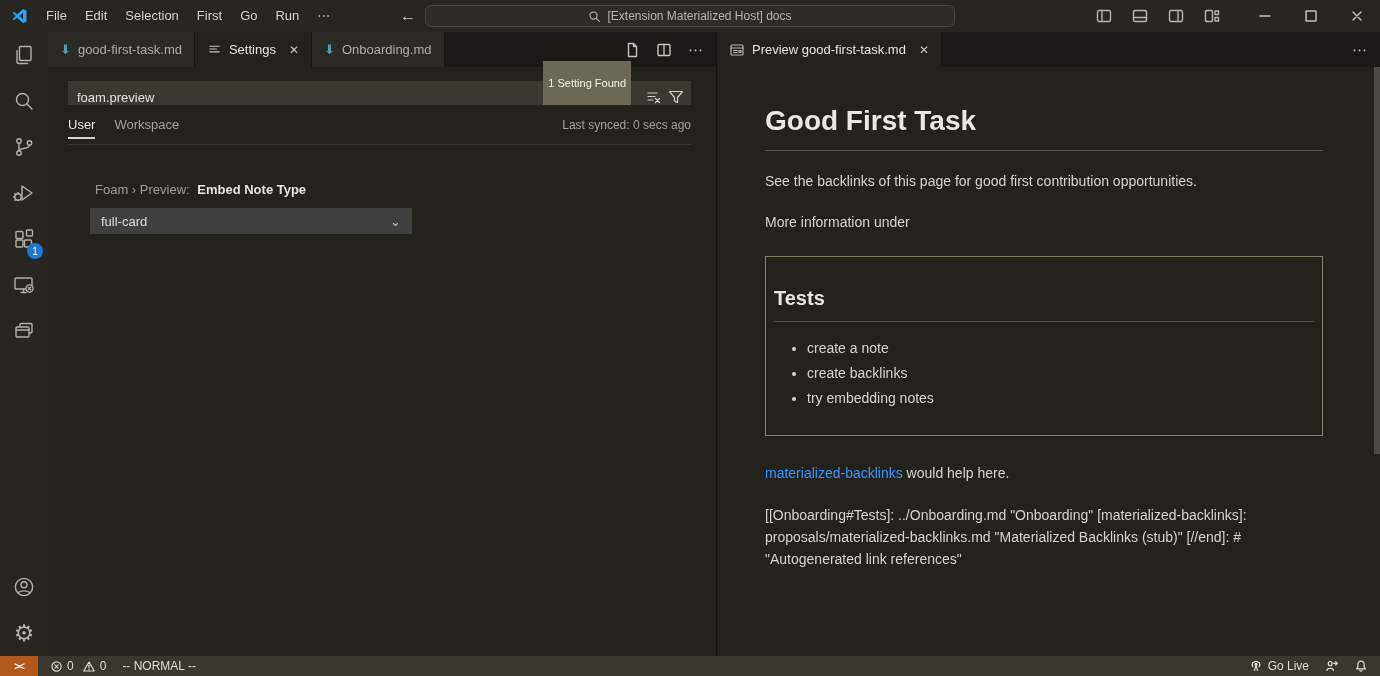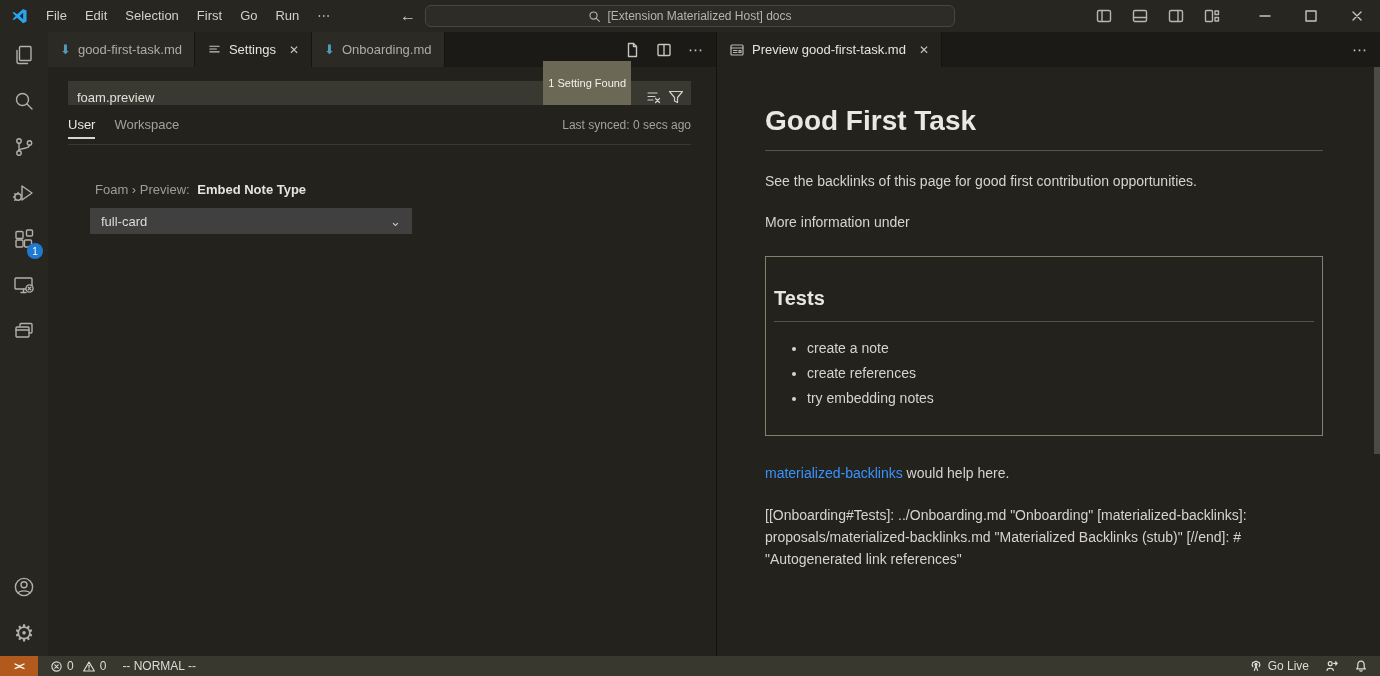--- a/index.html
+++ b/index.html
@@ -306,21 +306,21 @@
         <h1>Good First Task</h1>
         <hr class="hr-h1">
         <p class="p1">See the backlinks of this page for good first contribution opportunities.</p>
         <p class="p2">More information under</p>
 
         <div class="embed-card">
           <h2>Tests</h2>
           <hr class="hr-h2">
           <ul>
             <li>create a note</li>
-            <li>create references</li>
+            <li>create backlinks</li>
             <li>try embedding notes</li>
           </ul>
         </div>
 
         <p class="link-p"><span class="wiki-link">materialized-backlinks</span><span> would help here.</span></p>
 
         <p class="refs">[[Onboarding#Tests]: ../Onboarding.md "Onboarding" [materialized-backlinks]: proposals/materialized-backlinks.md "Materialized Backlinks (stub)" [//end]: # "Autogenerated link references"</p>
 
         <div class="scroll-thumb"></div>
       </div>

